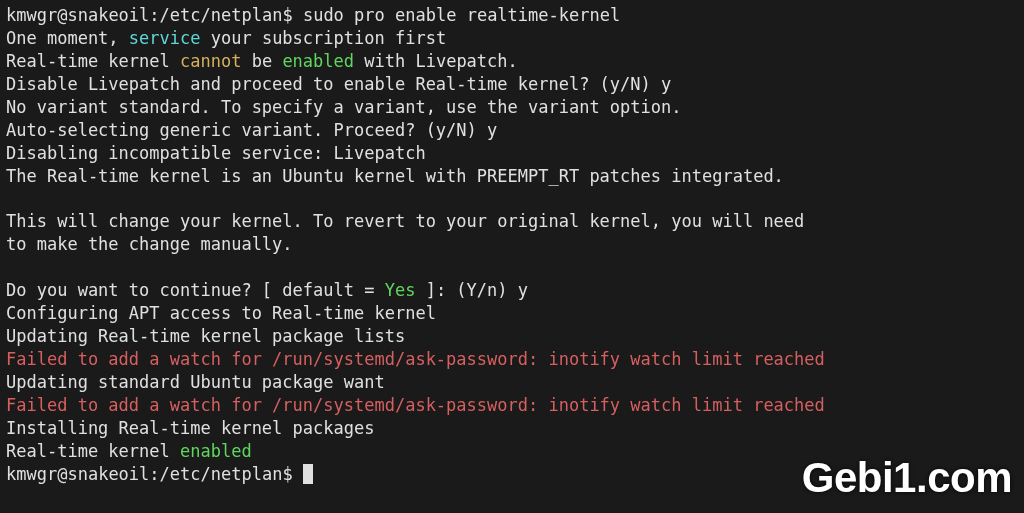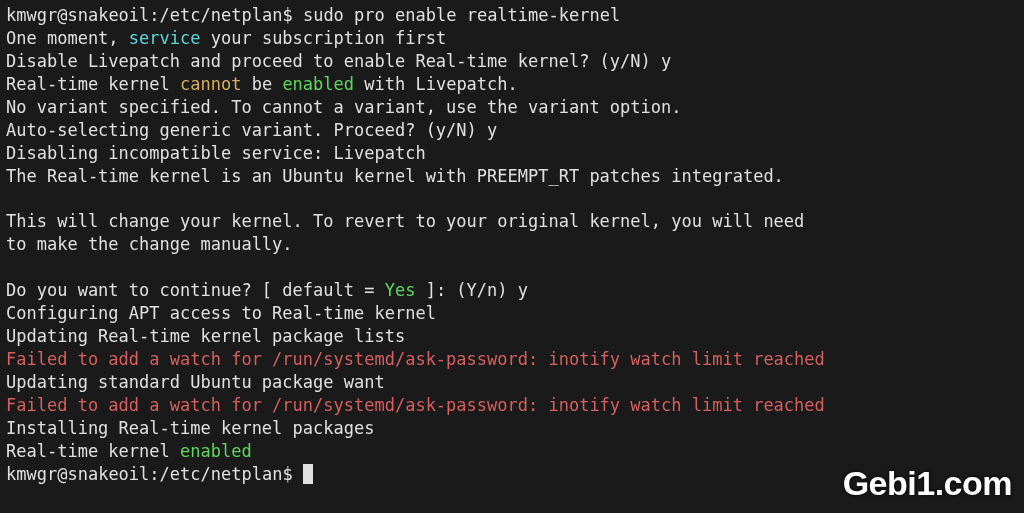--- a/index.html
+++ b/index.html
@@ -34,40 +34,40 @@
       width: 10px;
       height: 20px;
       background: #e0e0e0;
       vertical-align: text-bottom;
     }
     .watermark {
       position: absolute;
       right: 12px;
       bottom: 6px;
       font-family: Arial, Helvetica, sans-serif;
-      font-size: 34px;
+      font-size: 42px;
       font-weight: 700;
       color: #ffffff;
       letter-spacing: -0.5px;
       text-shadow: 0 0 4px rgba(0,0,0,0.8);
     }
   </style>
 </head>
 <body>
 
 <div class="terminal">
 
   <div class="terminal-line"><span class="prompt-user">kmwgr</span>@<span class="prompt-host">snakeoil</span>:<span class="prompt-path">/etc/netplan</span><span class="prompt-symbol">$</span> <span class="cmd">sudo pro enable realtime-kernel</span></div>
 
   <div class="terminal-line"><span>One moment, </span><span class="c-cyan">service</span><span> your subscription first</span></div>
 
+  <div class="terminal-line"><span>Real-time kernel </span><span class="c-yellow">cannot</span><span> be </span><span class="c-green">enabled</span><span> with Livepatch.</span></div>
+
   <div class="terminal-line">Disable Livepatch and proceed to enable Real-time kernel? (y/N) y</div>
-
-  <div class="terminal-line"><span>Real-time kernel </span><span class="c-yellow">cannot</span><span> be </span><span class="c-green">enabled</span><span> with Livepatch.</span></div>
-  <div class="terminal-line">No variant specified. To cannot a variant, use the variant option.</div>
+  <div class="terminal-line">No variant standard. To specify a variant, use the variant option.</div>
   <div class="terminal-line">Auto-selecting generic variant. Proceed? (y/N) y</div>
   <div class="terminal-line">Disabling incompatible service: Livepatch</div>
 
 
   <div class="terminal-line">The Real-time kernel is an Ubuntu kernel with PREEMPT_RT patches integrated.</div>
   <div class="terminal-line">&nbsp;</div>
   <div class="terminal-line">This will change your kernel. To revert to your original kernel, you will need</div>
   <div class="terminal-line">to make the change manually.</div>
   <div class="terminal-line">&nbsp;</div>
 

